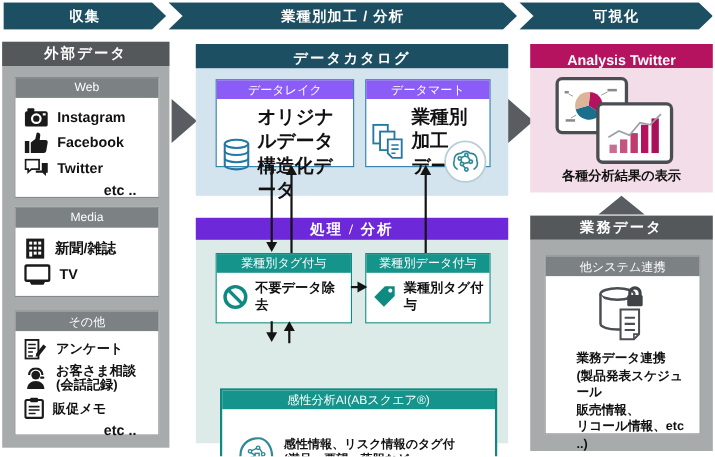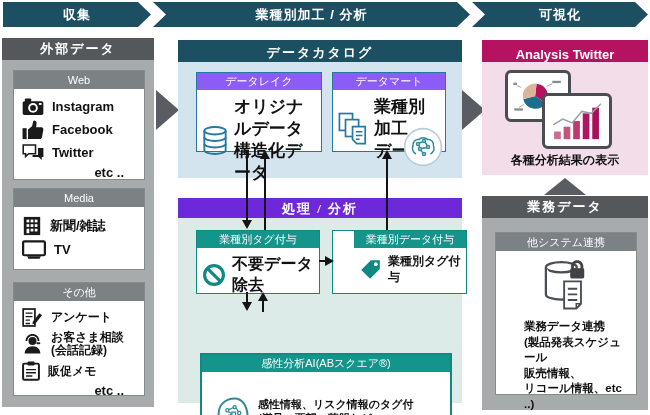--- a/index.html
+++ b/index.html
@@ -265,25 +265,25 @@
     <div class="nodehead">
       <span>業種別タグ付与</span>
     </div>
     <div class="nodebody">
       <span class="icon">
         <svg width="24" height="24" viewBox="0 0 26 26">
             <circle cx="13" cy="13" r="10.2" fill="none" stroke="#0e8a80" stroke-width="3.4"></circle>
             <path d="M6 6l14 14" stroke="#0e8a80" stroke-width="3.4"></path>
           </svg>
       </span>
-      <span class="lbl" style="font-size:16px;">不要データ除去</span>
-    </div>
-  </div>
-
-  <div class="nodebox teal" style="left:332px;top:230px;width:112px;height:62px;padding-left:21px;">
+      <span class="lbl" style="font-size:12px;">不要データ除去</span>
+    </div>
+  </div>
+
+  <div class="nodebox teal" style="left:332px;top:230px;width:112px;height:62px;">
     <div class="nodehead">
       <span>業種別データ付与</span>
     </div>
     <div class="nodebody">
       <span class="icon">
         <svg width="23" height="23" viewBox="0 0 26 26">
             <path d="M2.5 13.5L13.5 2.5h10v10l-11 11z" fill="#0e8a80"></path>
             <circle cx="19" cy="7" r="2.1" fill="#fff"></circle>
           </svg>
       </span>

